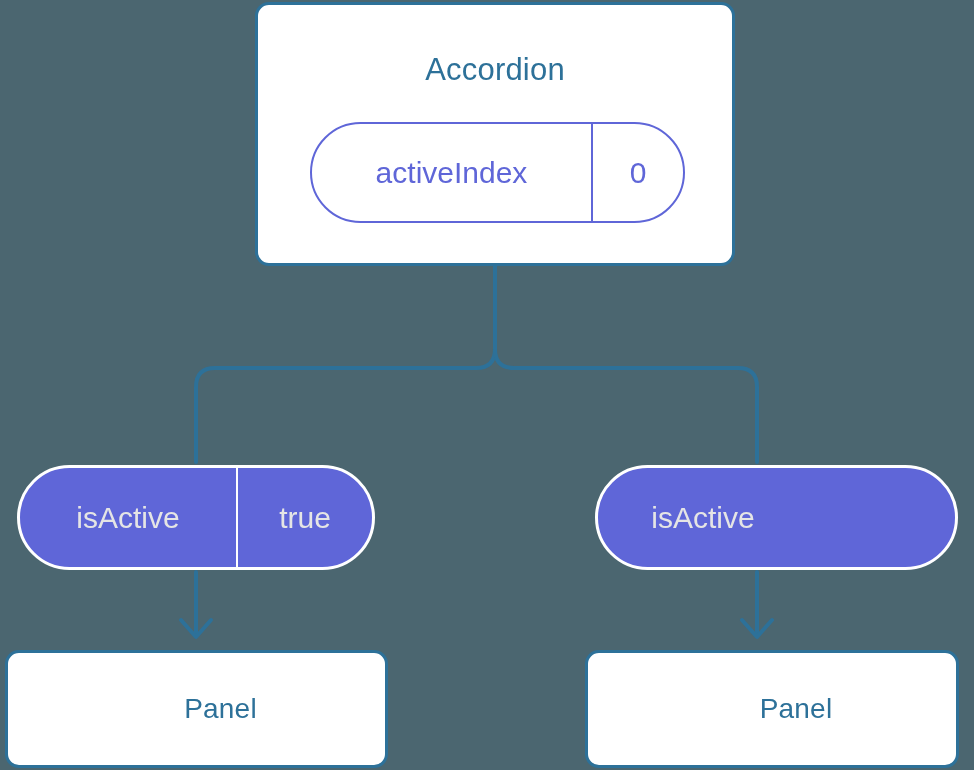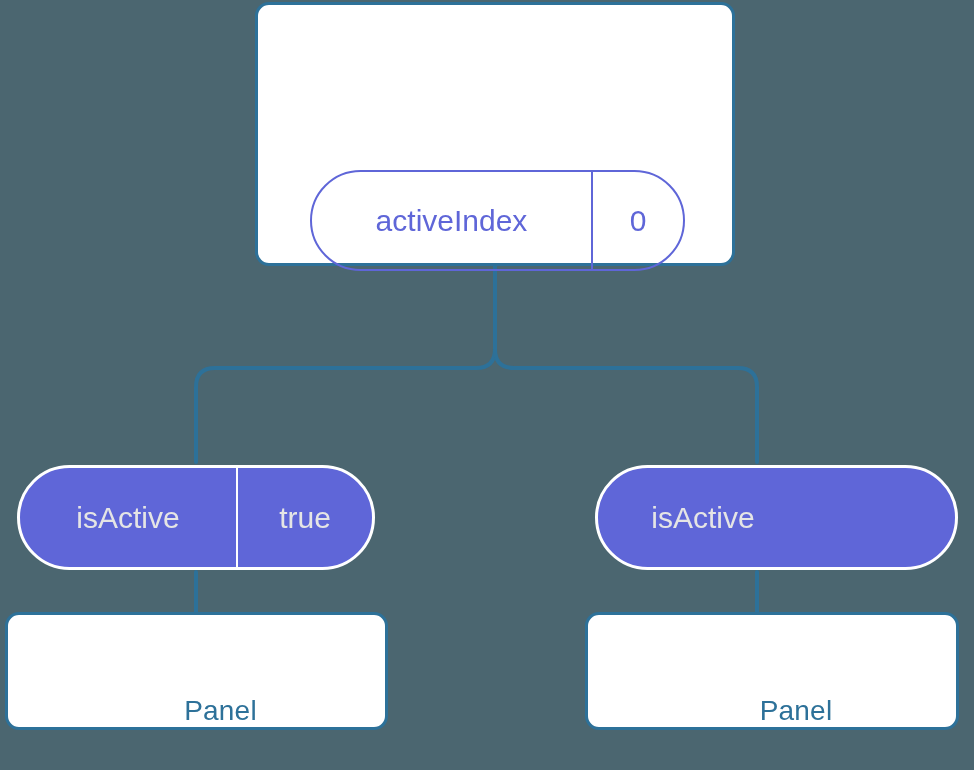--- a/index.html
+++ b/index.html
@@ -61,23 +61,23 @@
   #accordion-node {
     left: 255px;
     top: 2px;
     width: 480px;
     height: 264px;
     padding-top: 47px;
   }
 
   
   .panel-node {
-    top: 612px;
+    top: 650px;
     height: 118px;
-    justify-content: flex-end;
+    justify-content: center;
     padding-left: 48px;
   }
 
   #panel-left-node  { left: 5px;   width: 383px; }
   #panel-right-node { left: 585px; width: 374px; }
 
   .panel-node .component-title { font-size: 28px; }
 
   
   .state-pill {
@@ -92,21 +92,20 @@
     display: flex;
     align-items: center;
     justify-content: center;
     white-space: nowrap;
   }
 
   
   .state-pill.outlined {
     border: 2px solid #5f66d8;
     background: transparent;
-    margin-top: 48px;
   }
 
   .state-pill.outlined .pill-key,
   .state-pill.outlined .pill-value {
     color: #5f66d8;
   }
 
   .state-pill.outlined .pill-value {
     border-left: 2px solid #5f66d8;
   }
@@ -178,20 +177,21 @@
 
     <line x1="196" y1="572" x2="196" y2="636" stroke="#2d7199" stroke-width="4" stroke-linecap="round"></line>
     <polyline points="181,620 196,637 211,620" fill="none" stroke="#2d7199" stroke-width="4" stroke-linecap="round" stroke-linejoin="round"></polyline>
 
     <line x1="757" y1="572" x2="757" y2="636" stroke="#2d7199" stroke-width="4" stroke-linecap="round"></line>
     <polyline points="742,620 757,637 772,620" fill="none" stroke="#2d7199" stroke-width="4" stroke-linecap="round" stroke-linejoin="round"></polyline>
   </svg>
 
   <div class="node component-card" id="accordion-node">
 
+    <div class="component-title">Accordion</div>
 
     <div class="state-pill outlined" id="active-index-pill">
       <div class="pill-key">activeIndex</div>
       <div class="pill-value">0</div>
     </div>
   </div>
 
   <div class="node state-pill filled prop-pill" id="is-active-true-pill">
     <div class="pill-key">isActive</div>
     <div class="pill-value">true</div>

